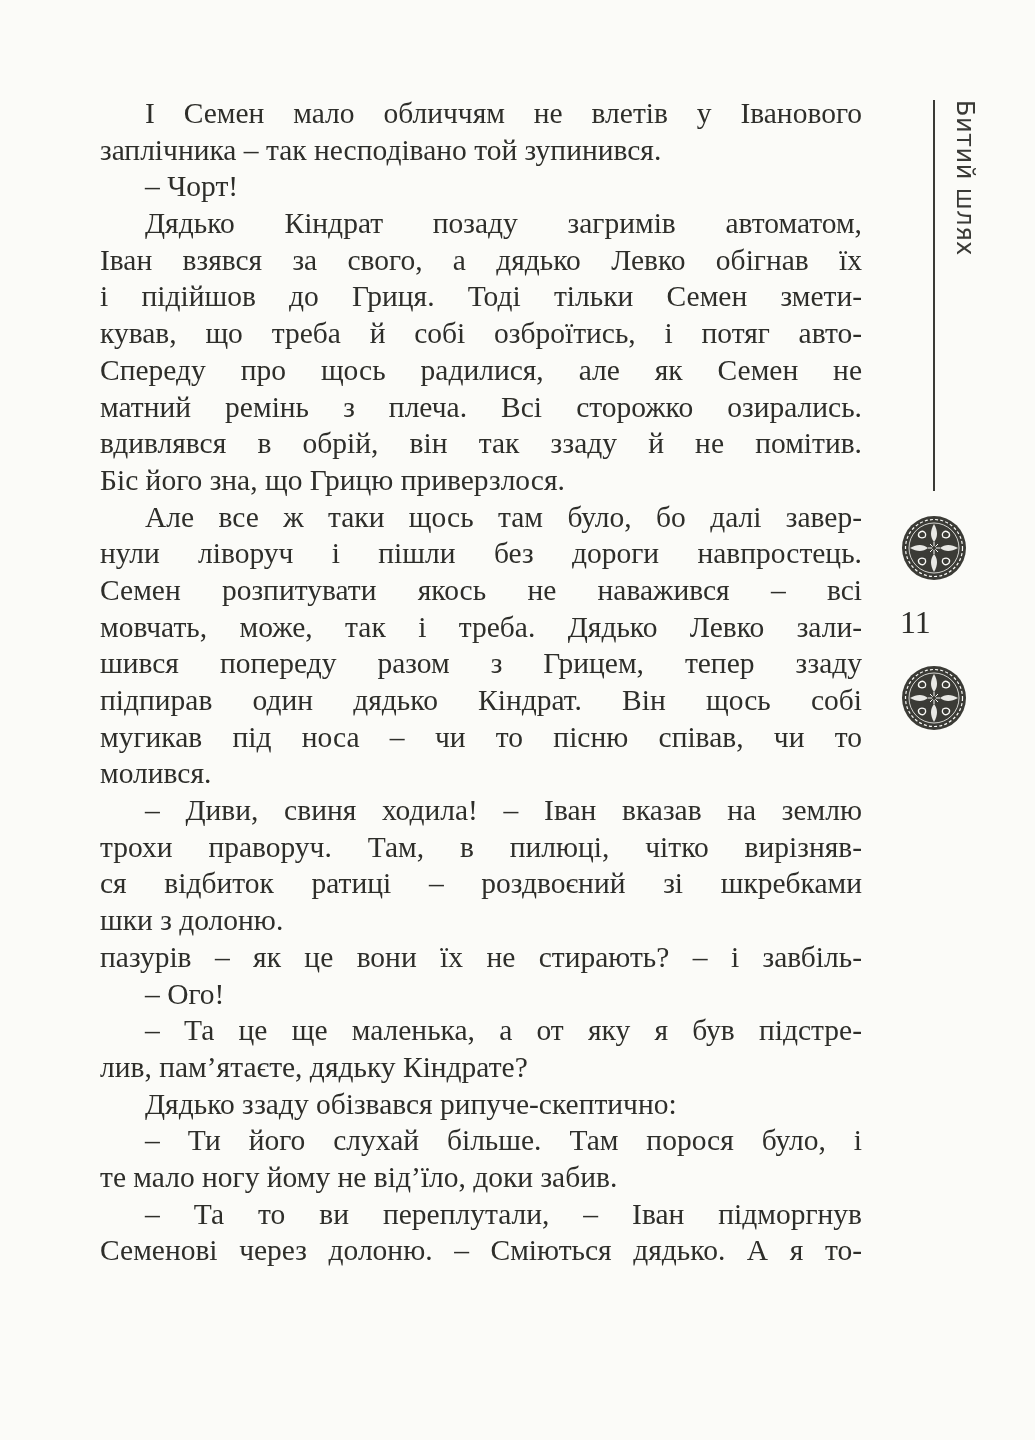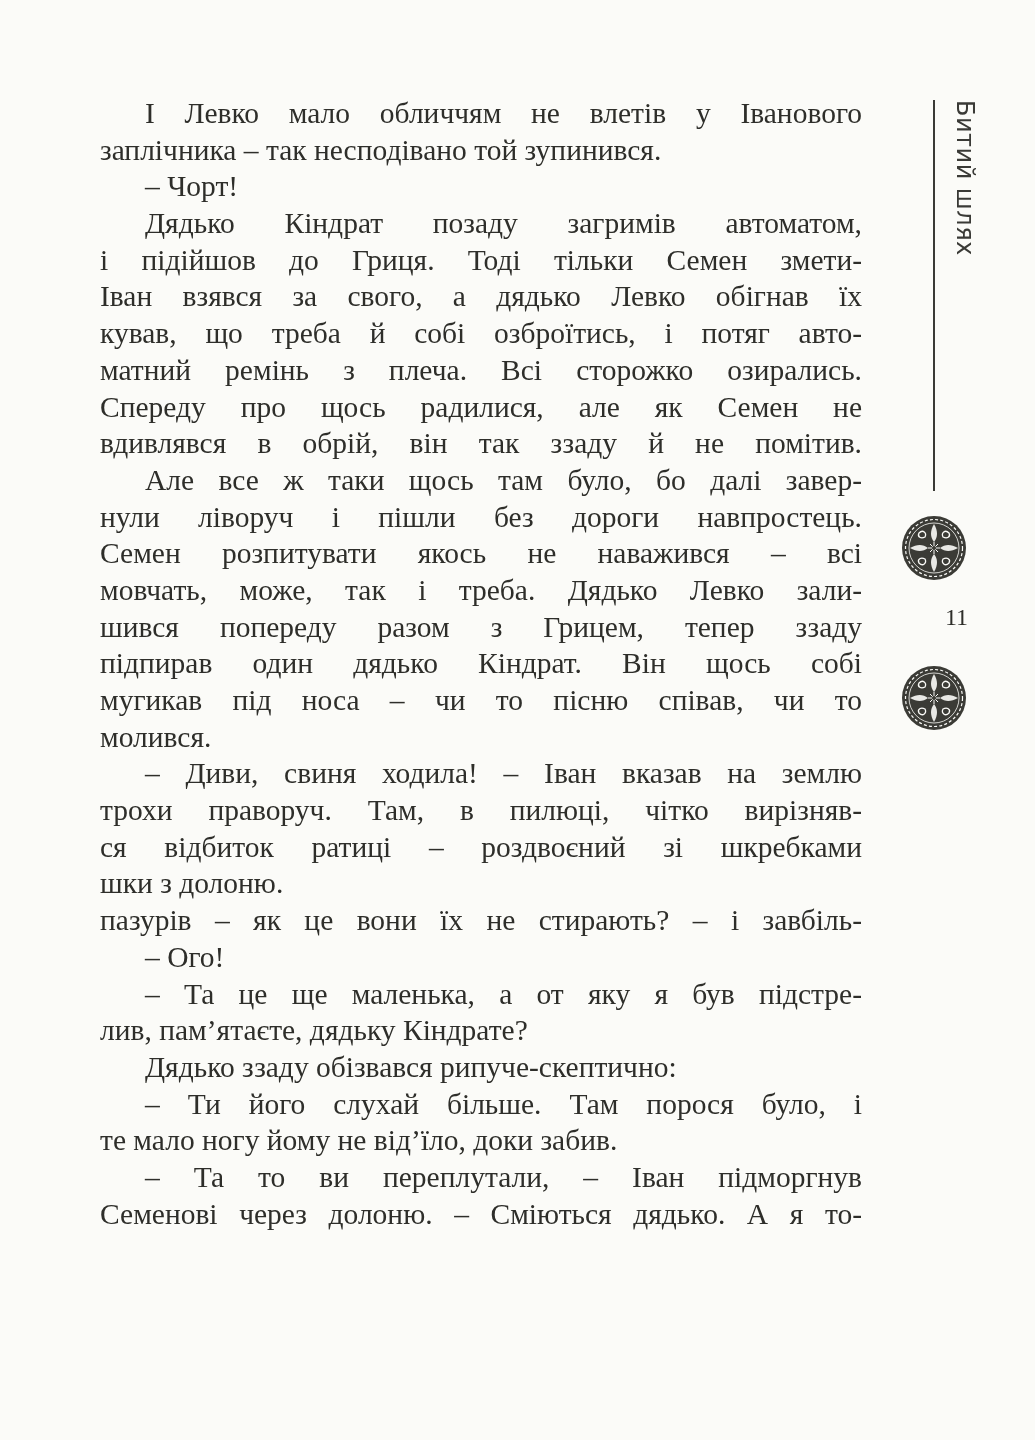--- a/index.html
+++ b/index.html
@@ -63,41 +63,42 @@
       width: 66px; height: 66px;
       left: 901px;
     }
     .ornament.top { top: 515px; }
     .ornament.bottom { top: 665px; }
     .page-number {
       position: absolute;
       left: 900px;
       top: 604px;
       width: 68px;
-      text-align: right;
-      font-size: 24px;
+      text-align: left;
+      font-size: 32px;
       color: #2e2e2a;
     }
   </style>
 </head>
 <body>
 
 <div>
 
   <div class="text-column">
-    <span class="line just indent">І Левко мало обличчям не влетів у Іванового</span>
+    <span class="line just indent">І Семен мало обличчям не влетів у Іванового</span>
     <span class="line last">заплічника – так несподівано той зупинився.</span>
     <span class="line last indent">– Чорт!</span>
     <span class="line just indent">Дядько Кіндрат позаду загримів автоматом,</span>
+    <span class="line just">Іван взявся за свого, а дядько Левко обігнав їх</span>
     <span class="line just">і підійшов до Гриця. Тоді тільки Семен змети-</span>
-    <span class="line just">Іван взявся за свого, а дядько Левко обігнав їх</span>
     <span class="line just">кував, що треба й собі озброїтись, і потяг авто-</span>
+    <span class="line just">Спереду про щось радилися, але як Семен не</span>
     <span class="line just">матний ремінь з плеча. Всі сторожко озирались.</span>
-    <span class="line just">Спереду про щось радилися, але як Семен не</span>
     <span class="line just">вдивлявся в обрій, він так ззаду й не помітив.</span>
+    <span class="line last">Біс його зна, що Грицю приверзлося.</span>
     <span class="line just indent">Але все ж таки щось там було, бо далі завер-</span>
     <span class="line just">нули ліворуч і пішли без дороги навпростець.</span>
     <span class="line just">Семен розпитувати якось не наважився – всі</span>
     <span class="line just">мовчать, може, так і треба. Дядько Левко зали-</span>
     <span class="line just">шився попереду разом з Грицем, тепер ззаду</span>
     <span class="line just">підпирав один дядько Кіндрат. Він щось собі</span>
     <span class="line just">мугикав під носа – чи то пісню співав, чи то</span>
     <span class="line last">молився.</span>
     <span class="line just indent">– Диви, свиня ходила! – Іван вказав на землю</span>
     <span class="line just">трохи праворуч. Там, в пилюці, чітко вирізняв-</span>

